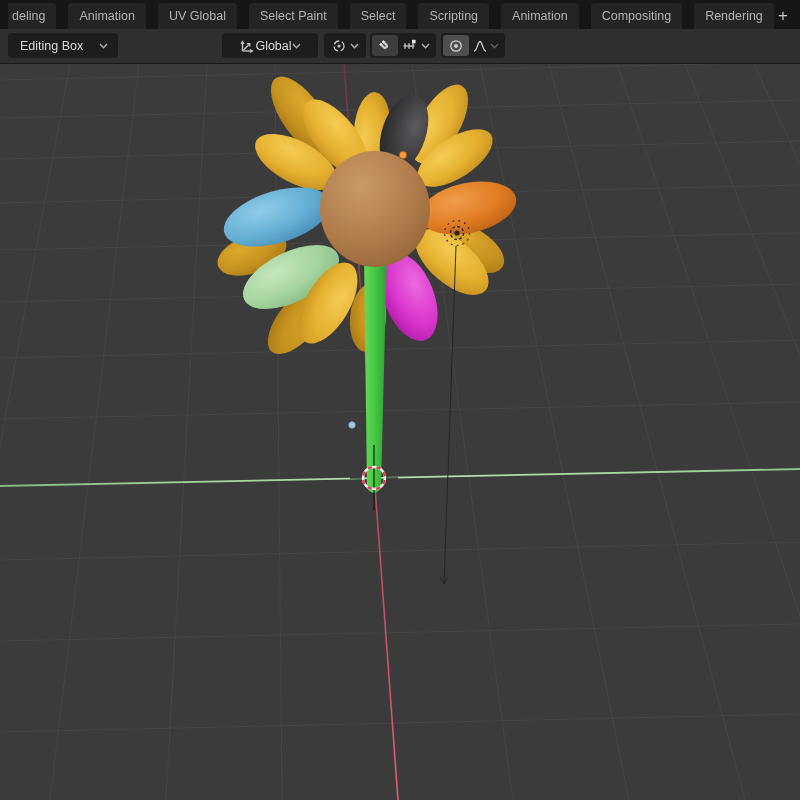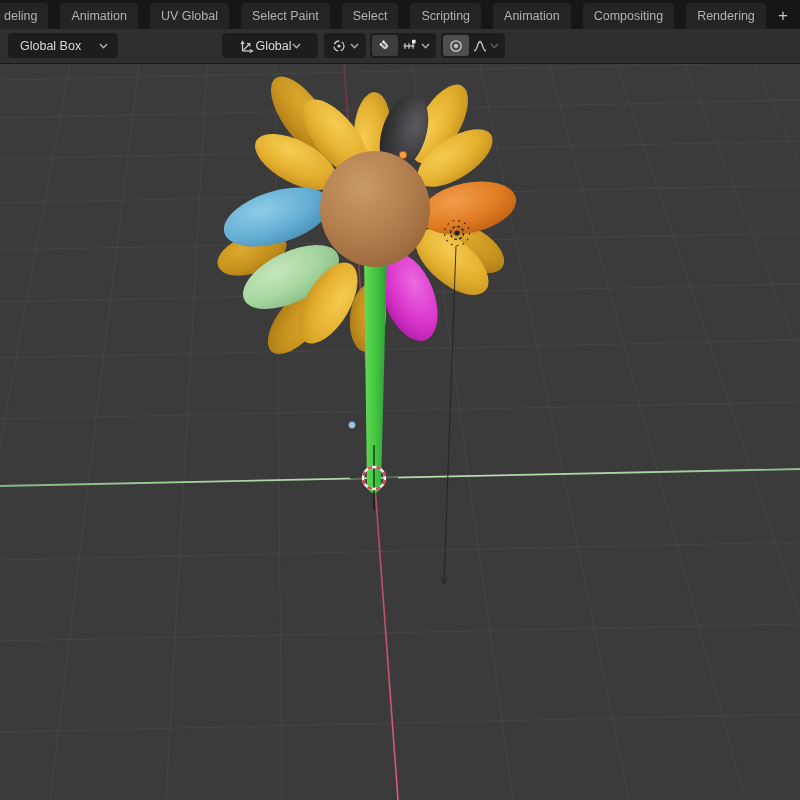--- a/index.html
+++ b/index.html
@@ -1,20 +1,20 @@
 <!DOCTYPE html>
 <html><head>
 <meta charset="utf-8">
 <style>
   html,body{margin:0;padding:0;}
   body{width:800px;height:800px;overflow:hidden;background:#3b3b3b;
        font-family:"Liberation Sans",sans-serif;}
   
   .topbar{position:relative;height:29px;background:#161616;overflow:hidden;}
-  .tabs{position:absolute;left:0;top:3px;display:flex;}
+  .tabs{position:absolute;left:8px;top:3px;display:flex;}
   .tab{height:26px;display:flex;align-items:center;background:#242424;color:#b2b2b2;
        font-size:12.5px;padding:0 11px;margin-right:12px;border-radius:4px 4px 0 0;
        white-space:nowrap;cursor:default;}
   .tab.cut{padding-left:4px;border-radius:0 4px 0 0;}
   .add-tab{position:absolute;left:770px;top:3px;width:26px;height:26px;color:#c6c6c6;
        font-size:17px;display:flex;align-items:center;justify-content:center;}
   
   .toolbar{position:relative;height:34px;background:#2f2f2f;border-bottom:1px solid #191919;}
   .tbtn{position:absolute;top:4px;height:25px;background:#1d1d1d;border-radius:4px;
         display:flex;align-items:center;color:#dadada;font-size:12.5px;box-sizing:border-box;}
@@ -65,21 +65,21 @@
       <div class="tab">
         <span>Rendering</span>
       </div>
     </div>
   <div class="add-tab">+</div>
 </div>
 
 <div class="toolbar">
 
   <div class="tbtn" id="select-box">
-    <span>Global Box</span>
+    <span>Editing Box</span>
     <span class="icon">
       <svg width="9" height="6" viewBox="0 0 9 6">
           <path d="M1 1 L4.5 4.7 L8 1" stroke="#aeaeae" stroke-width="1.4" fill="none"></path>
         </svg>
     </span>
   </div>
 
   <div class="tbtn" id="orientation">
     <span class="icon">
       <svg width="16" height="16" viewBox="0 0 16 16">

